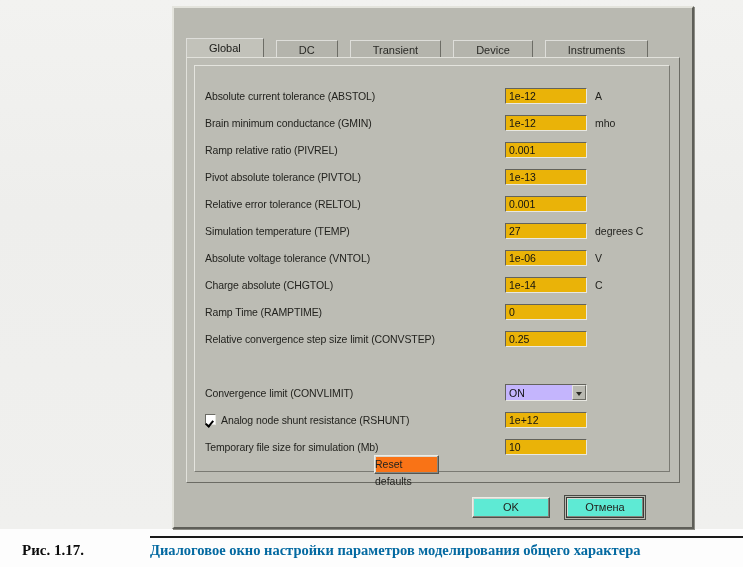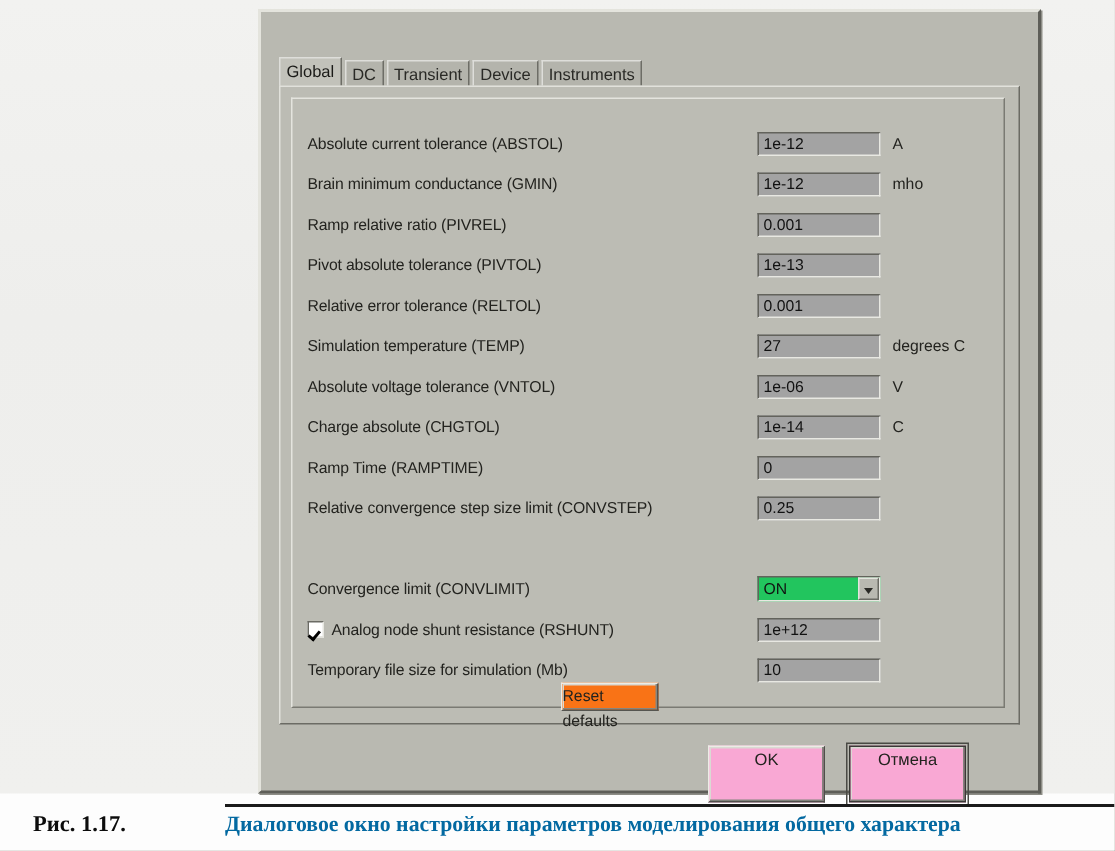--- a/index.html
+++ b/index.html
@@ -89,22 +89,22 @@
   
   #tabstrip {
     position: absolute;
     left: 12px; top: 30px;
     width: 492px; height: 20px;
     display: flex;
     align-items: flex-end;
   }
   .tab {
     height: 18px;
-    padding: 0 4px;
-    margin-right: 2px;
+    padding: 0 22px;
+    margin-right: 12px;
     background: #b4b4ac;
     border-top: 1px solid #dededa;
     border-left: 1px solid #dededa;
     border-right: 1px solid #6d6d66;
     font-size: 11px;
     color: #2a2a26;
     line-height: 18px;
     white-space: nowrap;
     cursor: default;
     box-sizing: border-box;
@@ -177,39 +177,39 @@
     width: 3px; height: 6px;
     border-right: 2px solid #000;
     border-bottom: 2px solid #000;
     transform: rotate(40deg);
   }
   .row-label.with-chk { width: 284px; flex: 0 0 284px; }
 
   .field {
     width: 82px;
     height: 16px;
-    background: #a3a3a3;
+    background: #eab308;
     border-top: 1px solid #63635c;
     border-left: 1px solid #63635c;
     border-right: 1px solid #e8e8e2;
     border-bottom: 1px solid #e8e8e2;
     box-sizing: border-box;
     font-size: 10.5px;
     color: #111;
     line-height: 14px;
     padding-left: 3px;
     font-family: "Liberation Sans", sans-serif;
     white-space: nowrap;
     overflow: hidden;
     cursor: text;
   }
   .combo {
     width: 82px;
     height: 17px;
-    background: #22c55e;
+    background: #c4b5fd;
     border-top: 1px solid #63635c;
     border-left: 1px solid #63635c;
     border-right: 1px solid #e8e8e2;
     border-bottom: 1px solid #e8e8e2;
     box-sizing: border-box;
     display: flex;
     align-items: center;
     cursor: default;
     position: relative;
   }
@@ -260,22 +260,22 @@
     color: #23231f;
     text-align: left;
     line-height: 17px;
     box-sizing: border-box;
     cursor: default;
   }
 
   
   .footer-btn {
     position: absolute;
-    width: 78px; height: 38px;
-    background: #f9a8d4;
+    width: 78px; height: 21px;
+    background: #5eead4;
     border-top: 1px solid #ececE6;
     border-left: 1px solid #ececE6;
     border-right: 1px solid #4f4f4a;
     border-bottom: 1px solid #4f4f4a;
     box-shadow: inset -1px -1px 0 #83837c, inset 1px 1px 0 #dadad3;
     font-size: 11px;
     color: #23231f;
     text-align: center;
     line-height: 19px;
     box-sizing: border-box;

